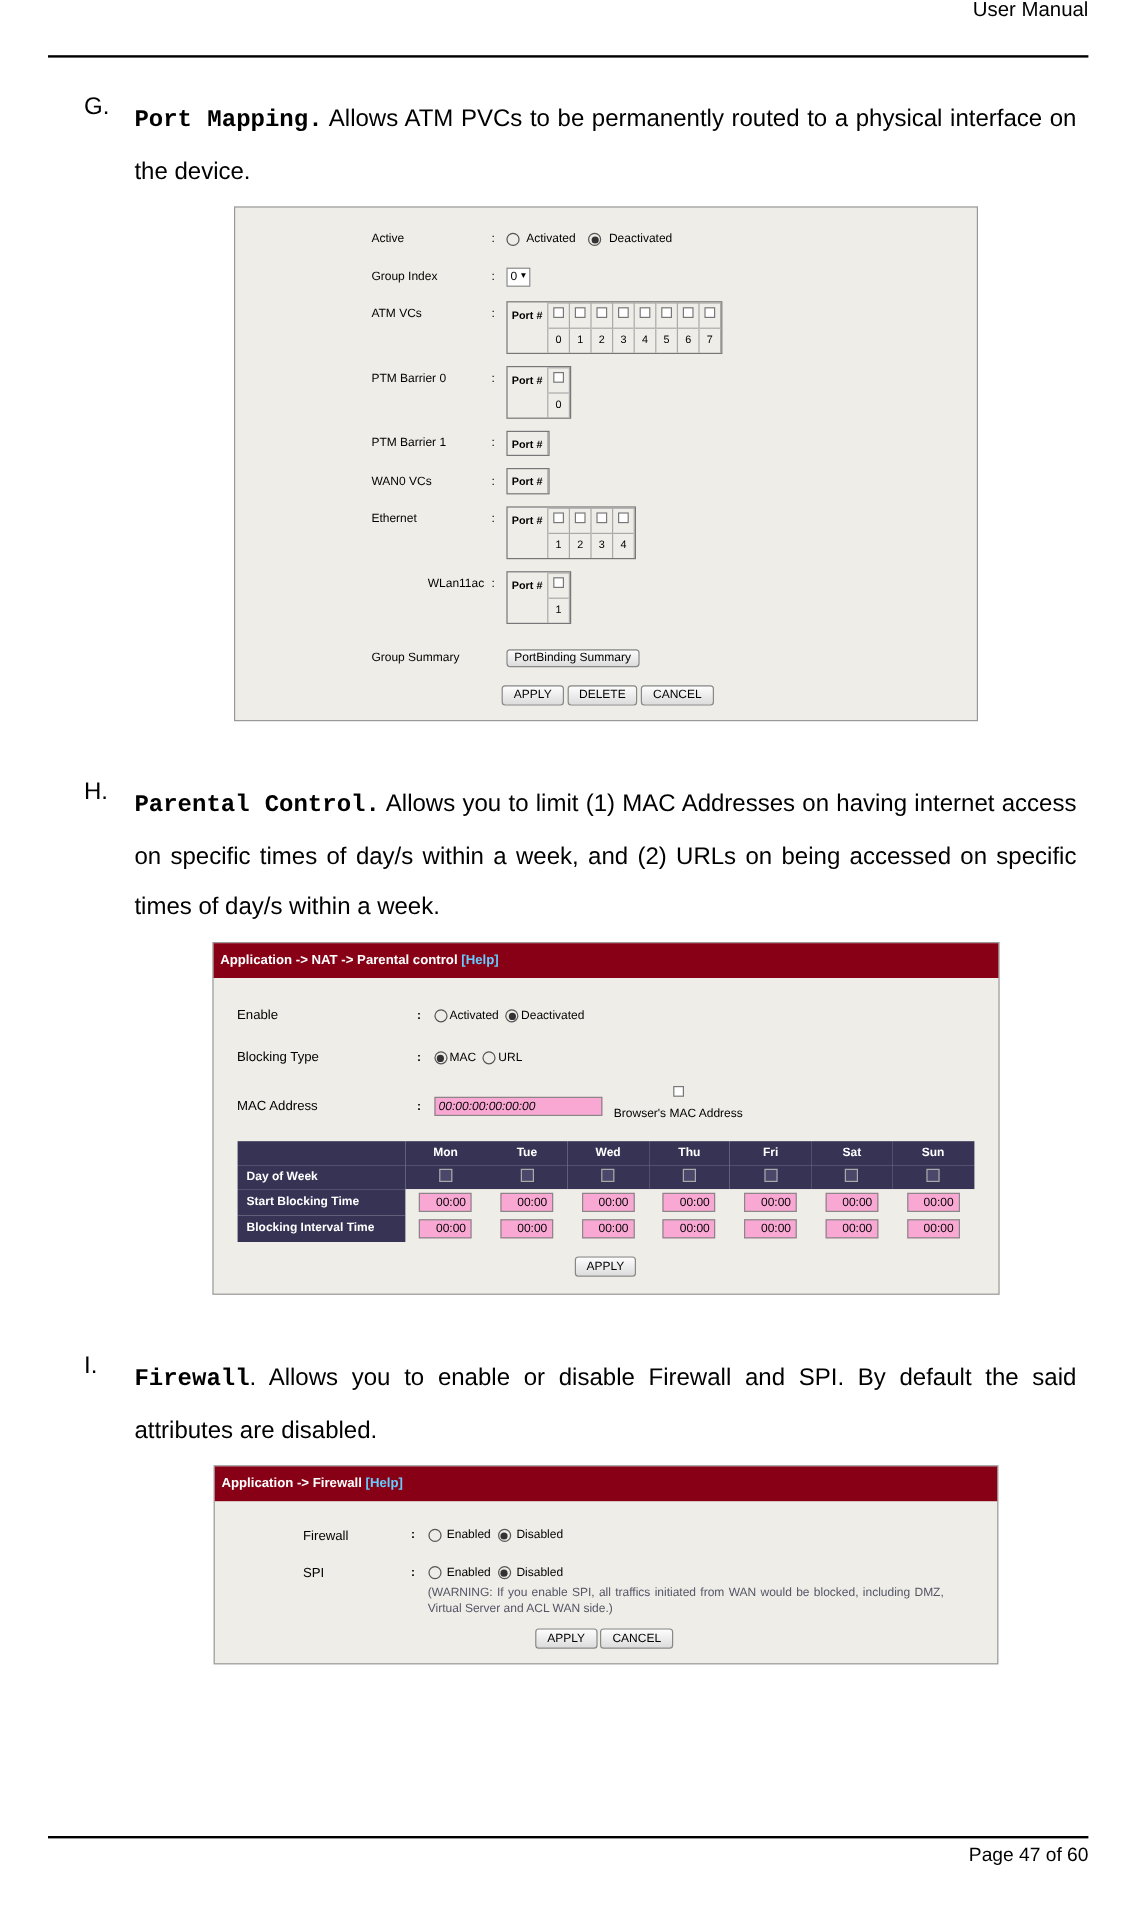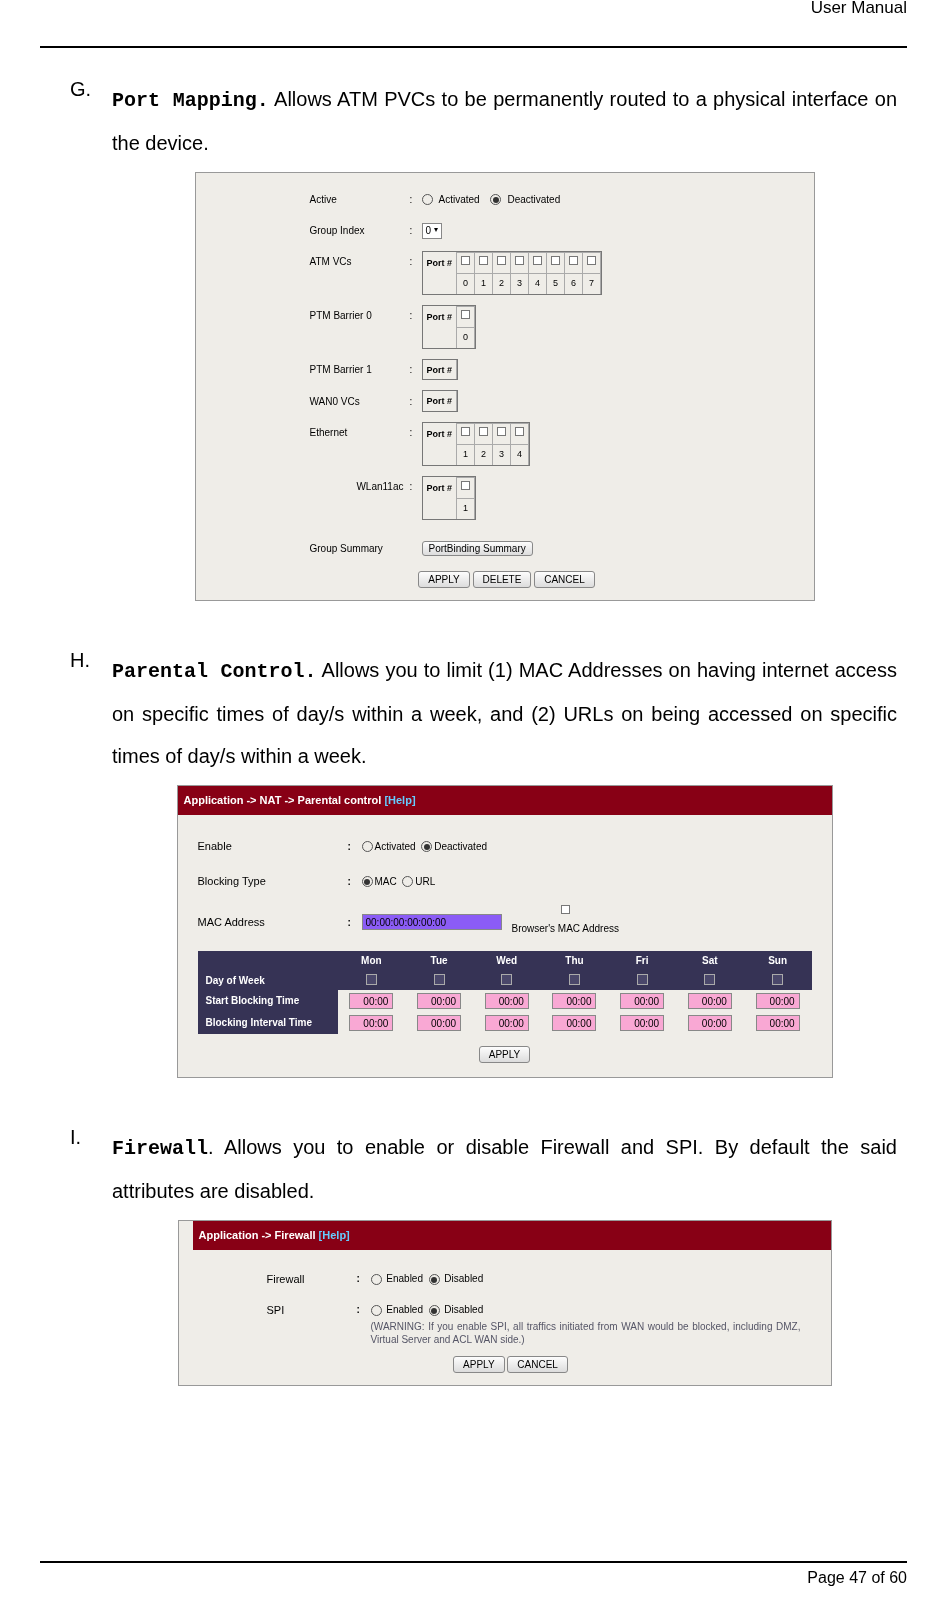--- a/index.html
+++ b/index.html
@@ -84,44 +84,44 @@
   .btn { background:linear-gradient(#fdfdfd,#dcdcdc); border:1px solid #888; border-radius:3px; font-size:10px; padding:2px 9px; cursor:pointer; }
   .btnrow { text-align:center; margin-top:6px; }
   .summary-btn { font-size:10px; padding:1px 6px; }
 
   
   .panelH { width: 656px; }
   .ph-body { padding: 20px 20px 12px 20px; }
   .ph-row { display:flex; align-items:center; margin-bottom:12px; }
   .ph-label { width:150px; font-size:11px; }
   .ph-colon { width:14px; font-weight:bold; }
-  .textin { border:1px solid #888; background:#8b5cf6; font-size:10px; padding:1px 3px; width:140px; height:16px; }
+  .textin { border:1px solid #888; background:#f9a8d4; font-size:10px; padding:1px 3px; width:140px; height:16px;font-style:italic; }
   .chk-label { display:inline-flex; align-items:center; gap:4px; font-size:10px; margin-left:10px;flex-direction:column;}
   table.sched { width:100%; border-collapse:collapse; font-size:10px; margin-top:6px; }
   table.sched th { background:#363355; color:#fff; font-weight:bold; padding:5px 4px; text-align:center; font-size:10px; }
   table.sched th.rowhead { text-align:left; padding-left:8px; width:140px;}
   table.sched tr.dark th { background:#363355; }
   table.sched td { background:#363355; color:#fff; }
   table.sched .rowlabel { background:#363355; color:#fff; font-weight:bold; text-align:left; padding:4px 8px; }
   table.sched .cell { background:#363355; text-align:center; padding:3px 2px;}
   table.sched .cellw { background:#efede8; text-align:center; padding:3px 2px;}
   .timein { width:44px; height:16px; font-size:10px; border:1px solid #888; text-align:left; background:#f9a8d4; color:#000;padding-left:13px;}
   .schk { display:inline-block; width:11px; height:11px; border:1px solid #aaa; background:#4a476a; }
 
   
-  .panelI { width: 654px; padding-left: 14px; }
+  .panelI { width: 654px; }
   .pi-body { padding: 18px 16px 10px 14px; }
   .pi-row { display:flex; align-items:flex-start; margin-bottom:8px; }
   .pi-label { width:150px; font-size:11px; padding-left:60px;}
   .pi-colon { width:14px; font-weight:bold;}
   .warn { color:#556; font-size:10px; width:430px; line-height:1.3; }
 
   .footer {
     position: absolute;
-    bottom: 11px;
+    bottom: 42px;
     left: 40px; right: 40px;
   }
   .footer-line { border-top: 2px solid #000; margin-bottom: 6px;}
   .footer-text { text-align: right; font-size: 16px; }
 </style>
 </head>
 <body>
 
 <div class="page">
   <div class="header-text">User Manual</div>

